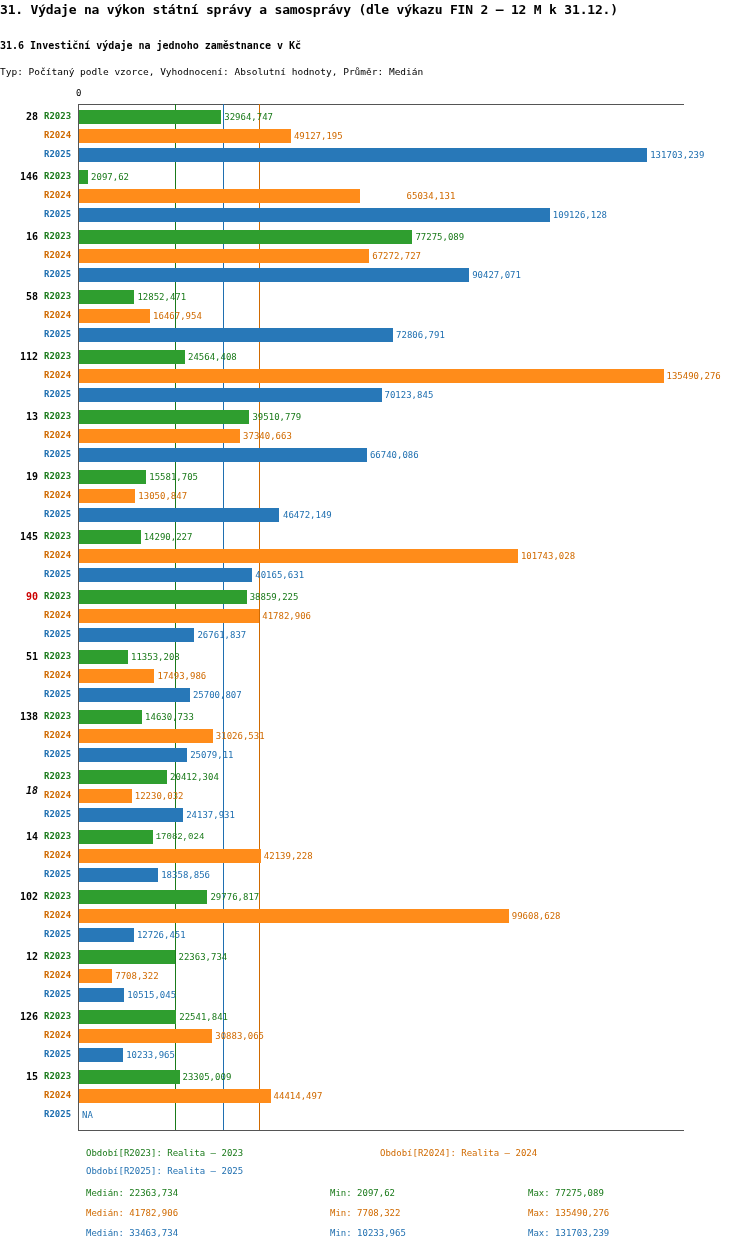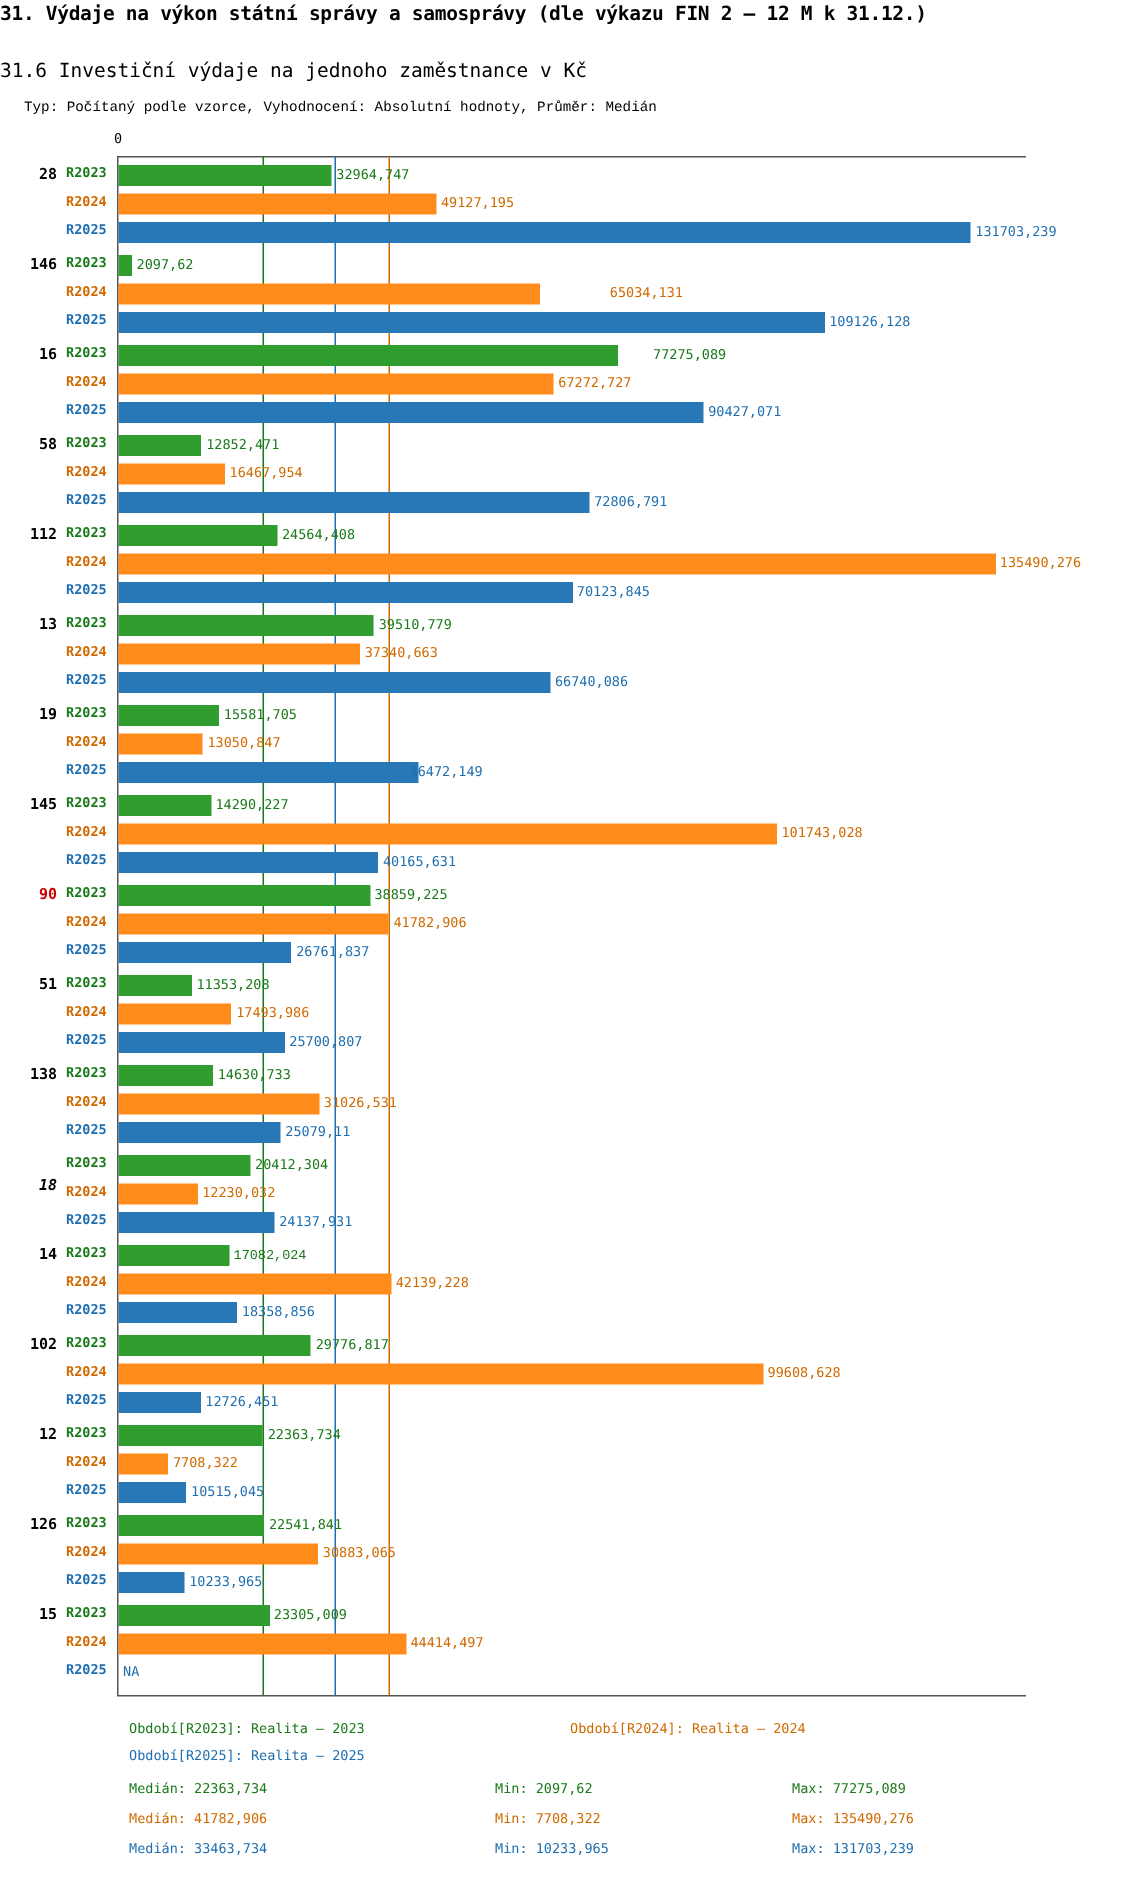--- a/index.html
+++ b/index.html
@@ -11,28 +11,27 @@
     position:relative;
     overflow:hidden;
   }
   .title1{
     position:absolute;left:0px;top:2px;width:750px;
     font-size:13px;font-weight:bold;letter-spacing:-0.2px;
     white-space:nowrap;
   }
   .title2{
     position:absolute;left:0px;top:40px;
-    font-size:13px;font-weight:normal;
+    font-size:10px;font-weight:bold;
     white-space:nowrap;
   }
   .subtitle{
-    position:absolute;left:16px;top:66px;
+    position:absolute;left:0px;top:66px;
     font-size:9.5px;
     white-space:nowrap;
-    font-family:Liberation Mono, monospace;
   }
   .axis-zero-label{
     position:absolute;left:76px;top:88px;
     font-size:9px;
   }
   #plot{
     position:absolute;
     left:0px;top:104px;
     width:750px;height:1030px;
   }
@@ -134,21 +133,21 @@
         <div class="row-label val b" style="position: absolute; left: 44px; top: 3px;">R2025</div>
         <div class="bar b" style="width: 470.801px;"></div>
         <div class="val b" style="left: 552.801px;">109126,128</div>
       </div>
     </div>
     <div class="group" style="top: 124px; height: 60px;">
       <div class="grp-label" style="top: 3px;">16</div>
       <div class="row" style="top: 0px;">
         <div class="row-label val g" style="position: absolute; left: 44px; top: 3px;">R2023</div>
         <div class="bar g" style="width: 333.387px;"></div>
-        <div class="val g" style="left: 415.387px; margin-left: 20px;">77275,089</div>
+        <div class="val g" style="left: 415.387px;">77275,089</div>
       </div>
       <div class="row" style="top: 19px;">
         <div class="row-label val o" style="position: absolute; left: 44px; top: 3px;">R2024</div>
         <div class="bar o" style="width: 290.234px;"></div>
         <div class="val o" style="left: 372.234px;">67272,727</div>
       </div>
       <div class="row" style="top: 38px;">
         <div class="row-label val b" style="position: absolute; left: 44px; top: 3px;">R2025</div>
         <div class="bar b" style="width: 390.128px;"></div>
         <div class="val b" style="left: 472.128px;">90427,071</div>
@@ -216,21 +215,21 @@
         <div class="val g" style="left: 149.224px;">15581,705</div>
       </div>
       <div class="row" style="top: 19px;">
         <div class="row-label val o" style="position: absolute; left: 44px; top: 3px;">R2024</div>
         <div class="bar o" style="width: 56.3051px;"></div>
         <div class="val o" style="left: 138.305px;">13050,847</div>
       </div>
       <div class="row" style="top: 38px;">
         <div class="row-label val b" style="position: absolute; left: 44px; top: 3px;">R2025</div>
         <div class="bar b" style="width: 200.494px;"></div>
-        <div class="val b" style="left: 273px;">46472,149</div>
+        <div class="val b" style="left: 283px;">46472,149</div>
       </div>
     </div>
     <div class="group" style="top: 424px; height: 60px;">
       <div class="grp-label" style="top: 3px;">145</div>
       <div class="row" style="top: 0px;">
         <div class="row-label val g" style="position: absolute; left: 44px; top: 3px;">R2023</div>
         <div class="bar g" style="width: 61.6521px;"></div>
         <div class="val g" style="left: 143.652px;">14290,227</div>
       </div>
       <div class="row" style="top: 19px;">

